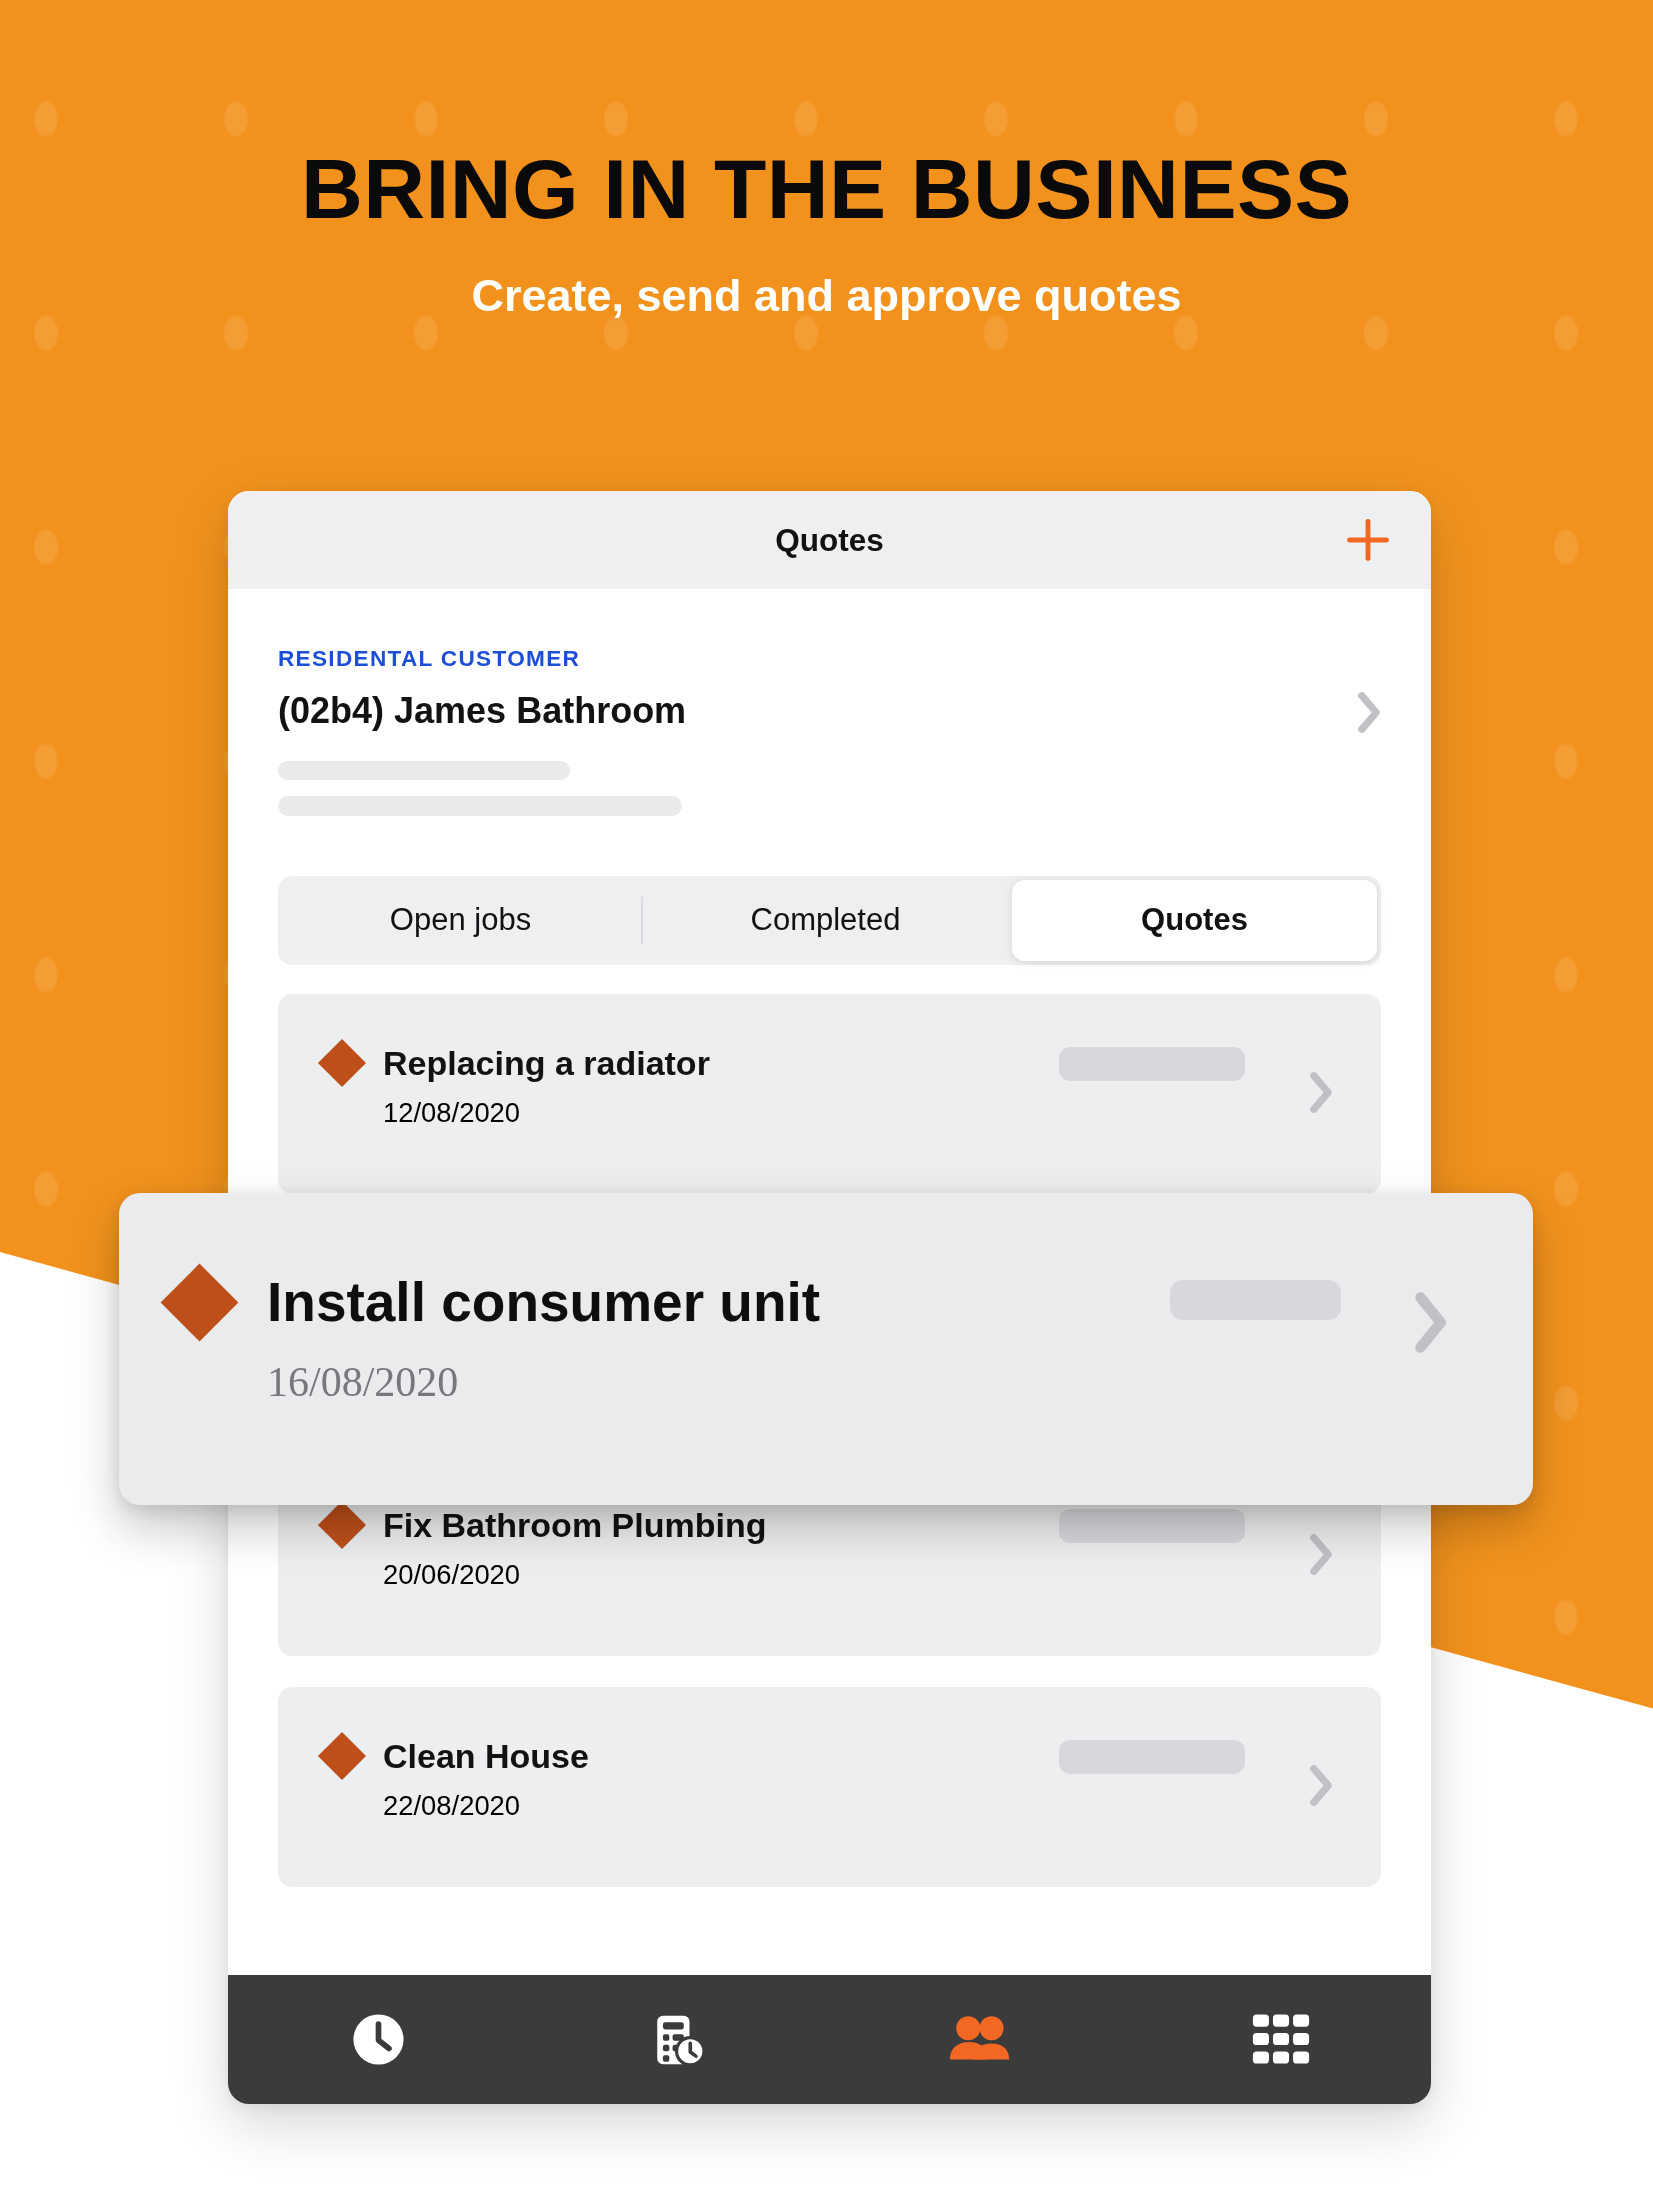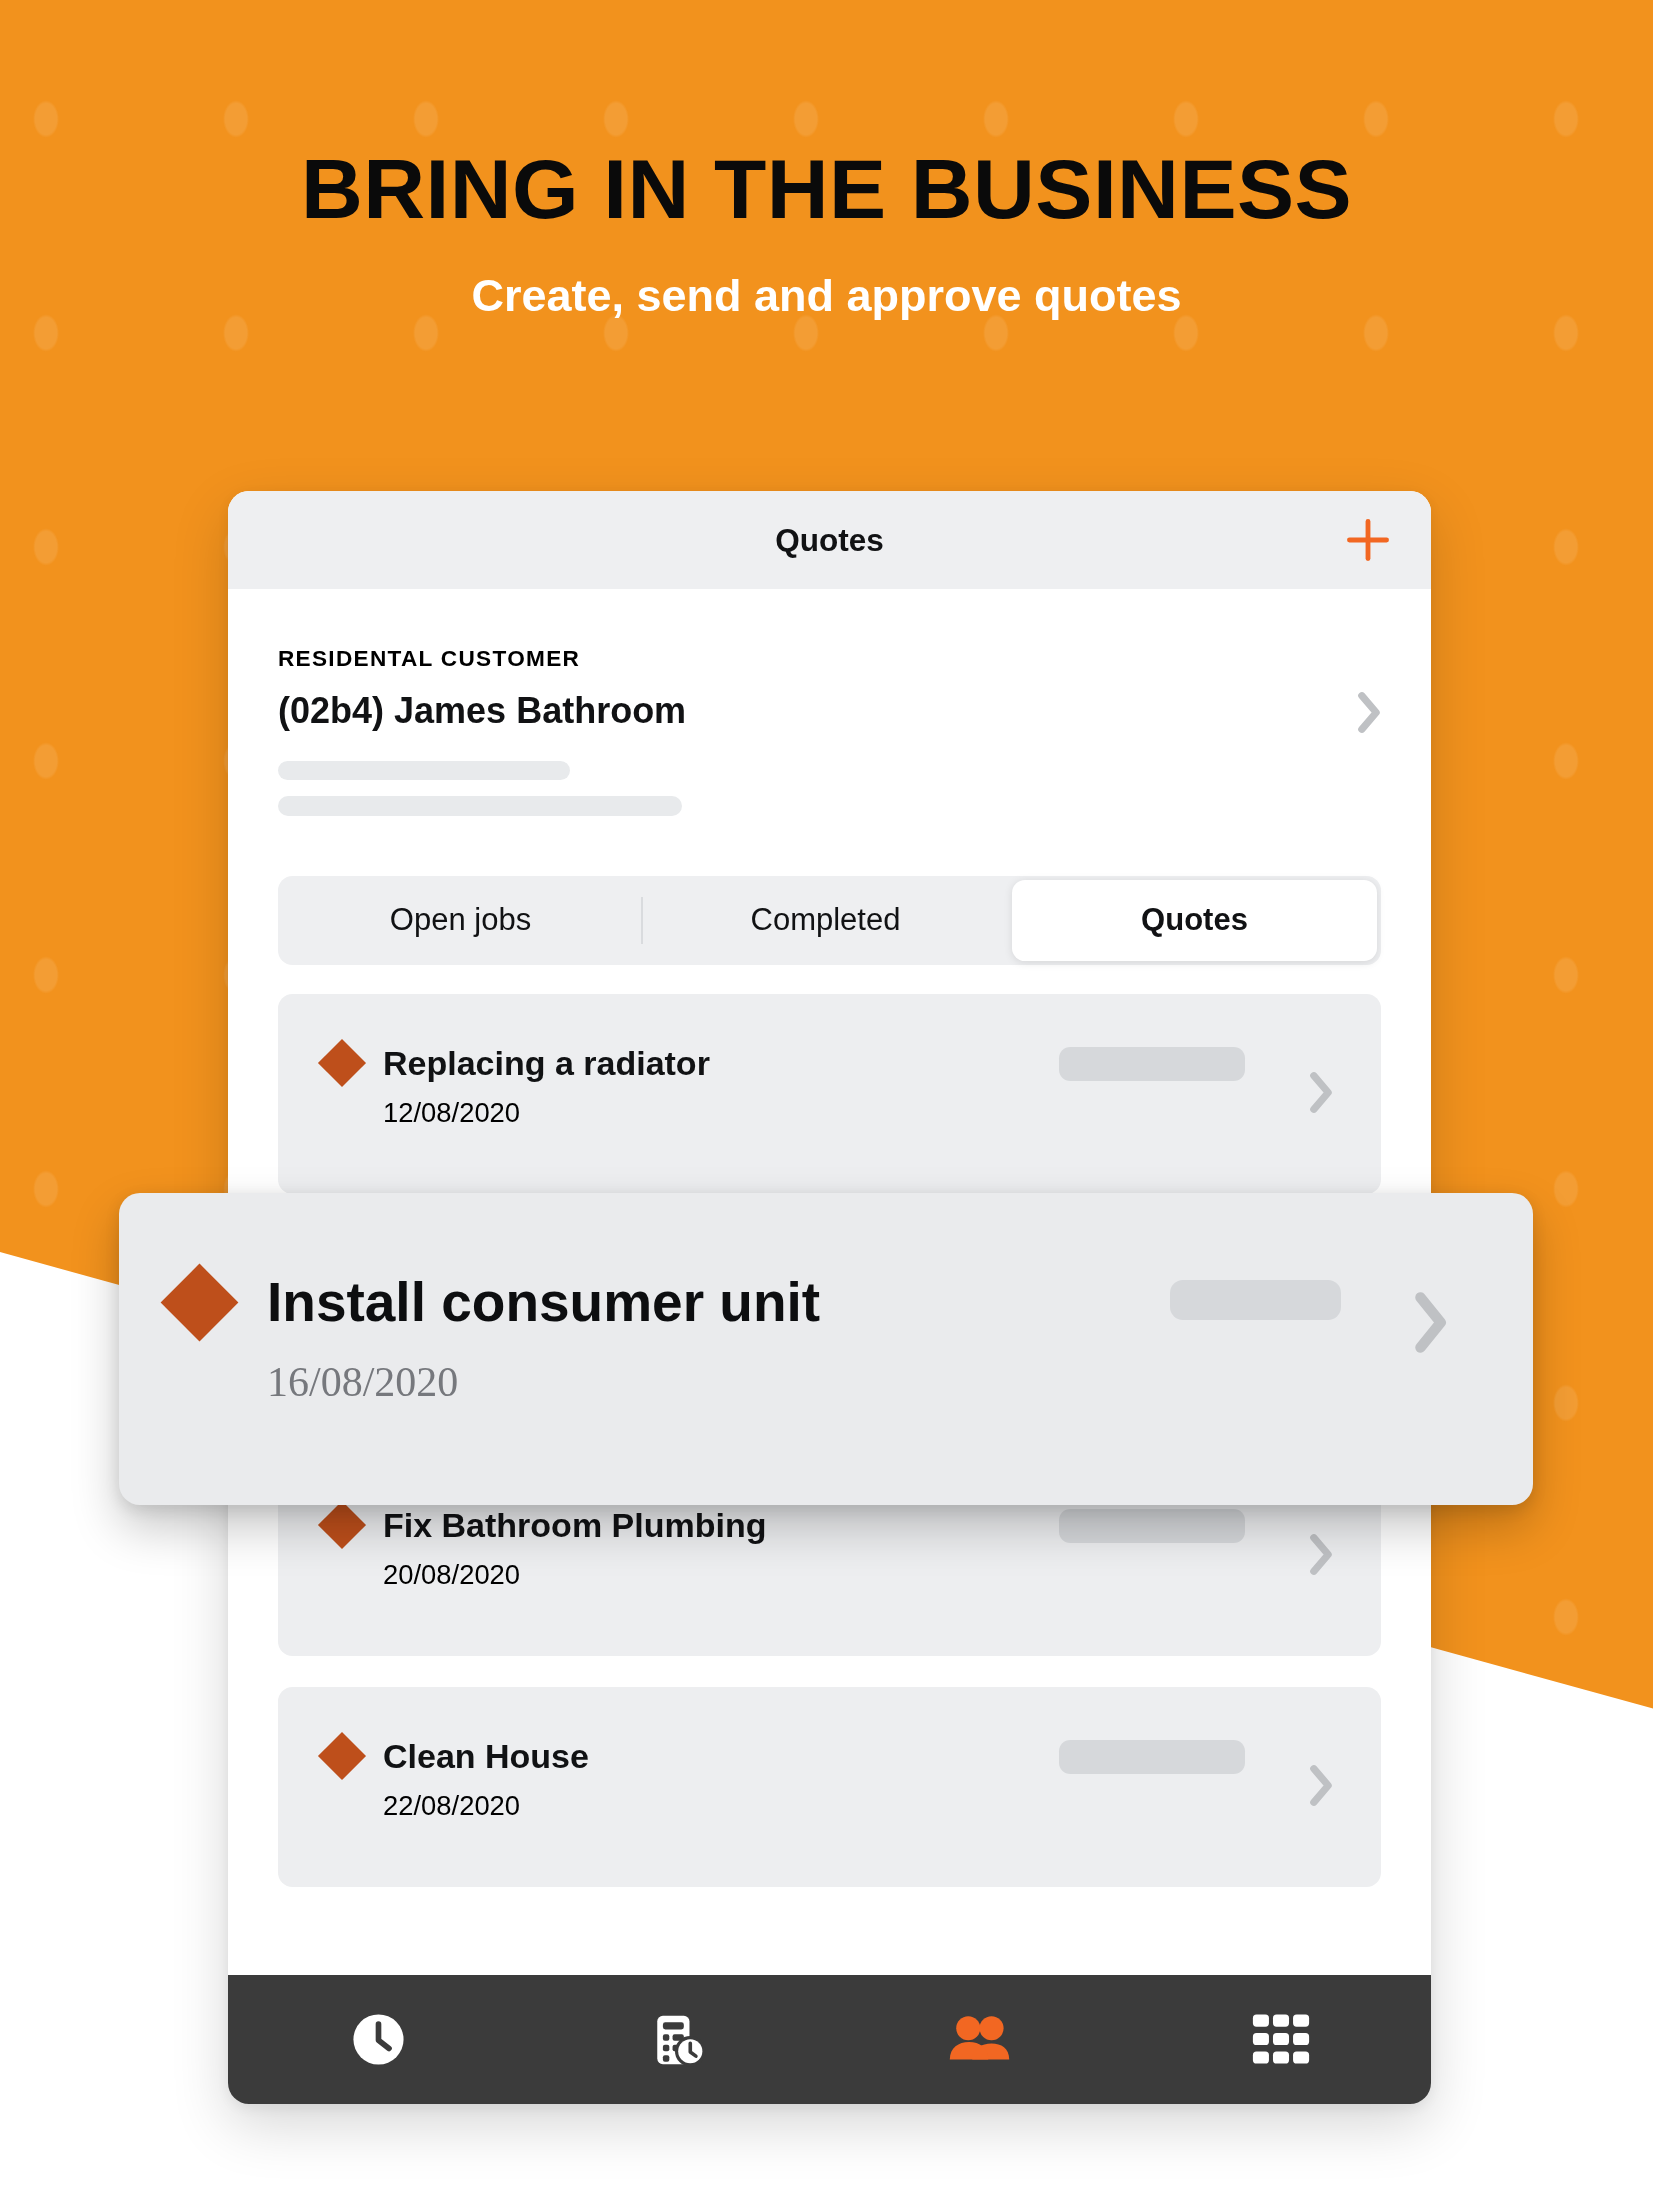--- a/index.html
+++ b/index.html
@@ -106,21 +106,21 @@
   
   .customer {
     position: relative;
     padding: 57px 50px 24px 50px;
     background: #ffffff;
   }
   .customer-kicker {
     font-size: 22.6px;
     font-weight: 600;
     letter-spacing: 1.3px;
-    color: #000000;
+    color: #1d4ed8;
     text-transform: uppercase;
   }
   .customer-name {
     margin-top: 18px;
     font-size: 36px;
     font-weight: 700;
     color: #111214;
   }
   .skel {
     background: #E8EAEC;
@@ -356,21 +356,21 @@
         </span>
       </div>
 
       <div class="quote-gap"></div>
 
       <div class="quote-card">
         <div class="quote-row">
           <span class="diamond"></span>
           <span class="quote-title">Fix Bathroom Plumbing</span>
         </div>
-        <div class="quote-date">20/08/2020</div>
+        <div class="quote-date">20/06/2020</div>
         <div class="quote-pill"></div>
         <span class="quote-chev">
           <svg width="24" height="44" viewBox="0 0 30 54">
               <polyline class="chev-path" points="6,6 24,27 6,48"></polyline>
             </svg>
         </span>
       </div>
 
       <div class="quote-card">
         <div class="quote-row">

